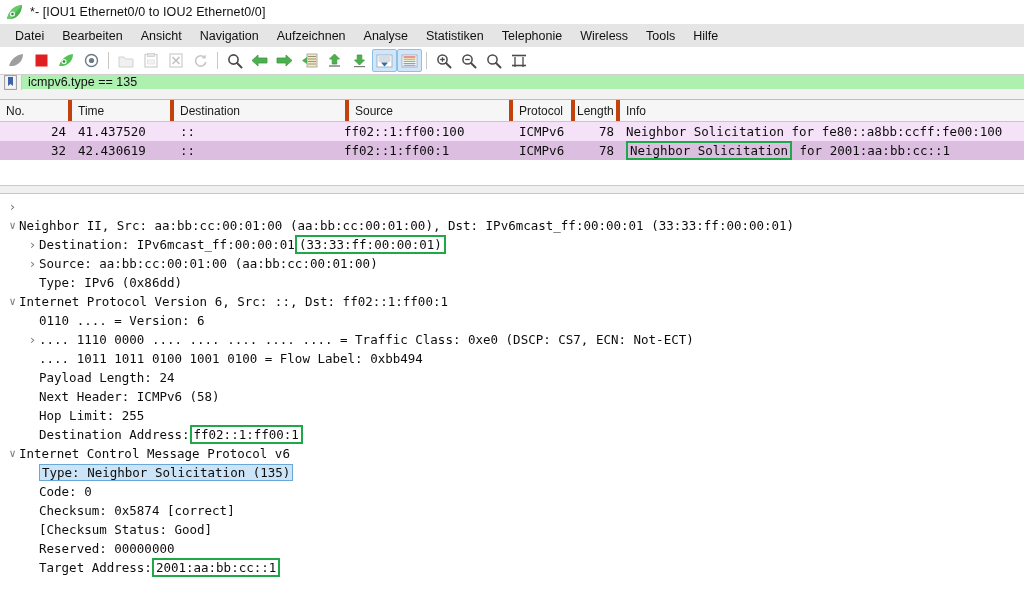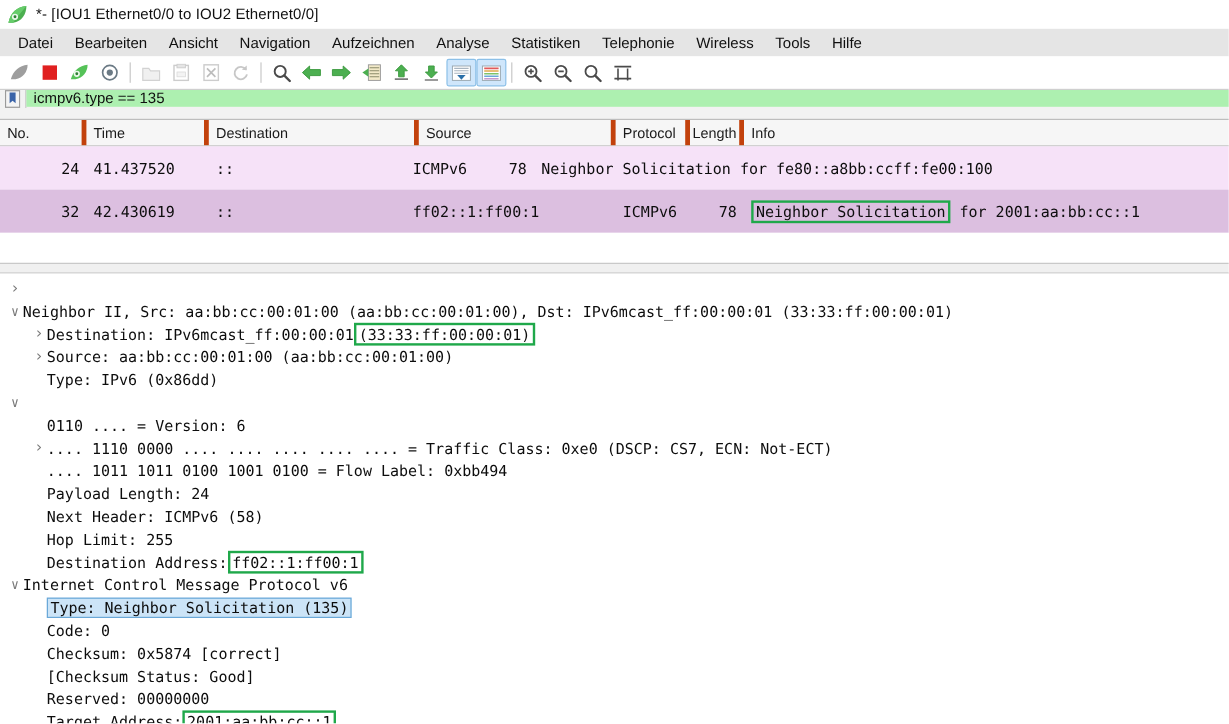--- a/index.html
+++ b/index.html
@@ -35,21 +35,21 @@
   .filter-book{width:21px;display:flex;align-items:center;justify-content:center;background:#f2f2f2;
                border-right:1px solid #c9c9c9;}
   .filter-input{flex:1 1 auto;background:#adf0b0;display:flex;align-items:center;padding-left:6px;
                 font-size:12.5px;color:#101010;}
 
   
   .plist{flex:0 0 auto;background:#ffffff;}
   .phead{height:21px;display:flex;align-items:stretch;background:#f6f6f6;border-bottom:1px solid #c7c7c7;}
   .pcol{font-size:12px;color:#1a1a1a;display:flex;align-items:center;padding-left:6px;
         border-right:4px solid #c2410c;box-sizing:border-box;white-space:nowrap;overflow:hidden;}
-  .prow{height:36px;display:flex;align-items:stretch;font-family:"DejaVu Sans Mono","Liberation Mono",monospace;
+  .prow{height:19px;display:flex;align-items:stretch;font-family:"DejaVu Sans Mono","Liberation Mono",monospace;
         font-size:12.5px;color:#0d0d0d;}
   .prow.r1{background:#f6e2f8;}
   .prow.r2{background:#dcbfe0;}
   .pcell{display:flex;align-items:center;padding-left:6px;box-sizing:border-box;white-space:nowrap;overflow:hidden;}
   .pcell.num{justify-content:flex-end;padding-right:6px;padding-left:0;}
   .hl-green{border:2px solid #1fa84a;box-sizing:border-box;padding:0 2px;display:inline-block;line-height:15px;}
 
   .plist-fill{background:#ffffff;}
 
   
@@ -245,20 +245,21 @@
       <div class="pcol" style="width:164px">Source</div>
       <div class="pcol" style="width:62px">Protocol</div>
       <div class="pcol" style="width:45px;padding-left:2px">Length</div>
       <div class="pcol" style="flex:1 1 auto;border-right:none">Info</div>
     </div>
 
     <div class="prow r1">
       <div class="pcell num" style="width:72px">24</div>
       <div class="pcell" style="width:102px">41.437520</div>
       <div class="pcell" style="width:164px">::</div>
+      <div class="pcell" style="width:175px">ff02::1:ff00:100</div>
       <div class="pcell" style="width:62px">ICMPv6</div>
       <div class="pcell num" style="width:45px">78</div>
       <div class="pcell" style="flex:1 1 auto">
           <span>Neighbor Solicitation</span>
           <span style="white-space:pre"> for fe80::a8bb:ccff:fe00:100</span>
         </div>
     </div>
 
     <div class="prow r2">
       <div class="pcell num" style="width:72px">32</div>
@@ -308,20 +309,23 @@
       <div class="trow">
         <span style="width: 26px; flex: 0 0 auto;"></span>
         <span class="tarrow"></span>
         <span class="tlabel">
           <span class="tlabel-inner">Type: IPv6 (0x86dd)</span>
         </span>
       </div>
       <div class="trow">
         <span style="width: 6px; flex: 0 0 auto;"></span>
         <span class="tarrow" style="font-size: 11px;">∨</span>
+        <span class="tlabel">
+          <span class="tlabel-inner">Internet Protocol Version 6, Src: ::, Dst: ff02::1:ff00:1</span>
+        </span>
       </div>
       <div class="trow">
         <span style="width: 26px; flex: 0 0 auto;"></span>
         <span class="tarrow"></span>
         <span class="tlabel">
           <span class="tlabel-inner">0110 .... = Version: 6</span>
         </span>
       </div>
       <div class="trow">
         <span style="width: 26px; flex: 0 0 auto;"></span>

